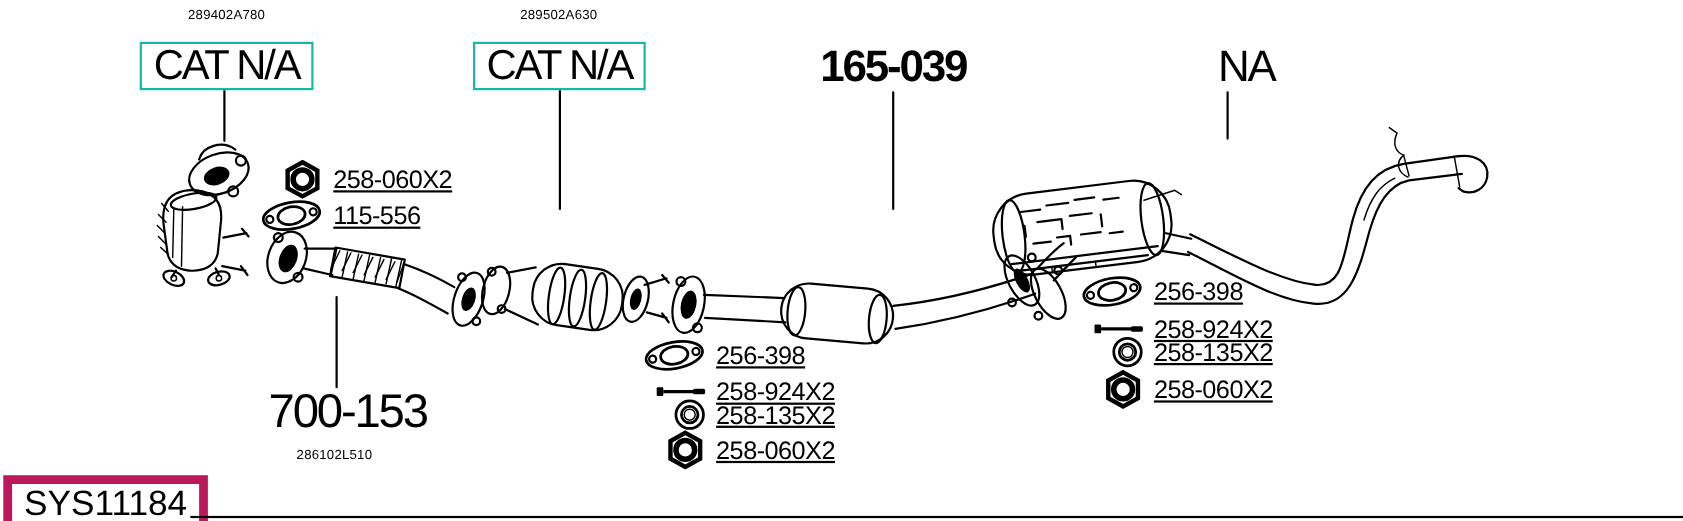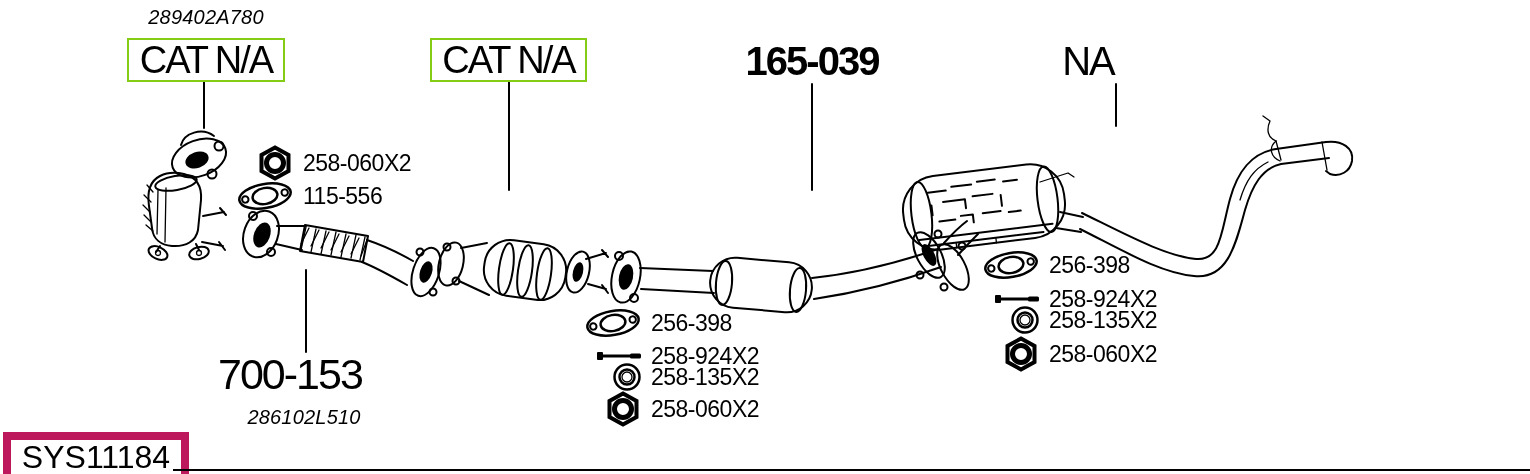--- a/index.html
+++ b/index.html
@@ -2,37 +2,37 @@
 <html><head>
 <meta charset="utf-8">
 <style>
   html,body { margin:0; padding:0; background:#fff; }
   .stage {
     position:relative; width:1530px; height:474px; background:#ffffff;
     font-family:"Liberation Sans", sans-serif; color:#000; overflow:hidden;
   }
   .artwork { position:absolute; left:0; top:0; }
   .ref {
-    position:absolute; font-size:20px; letter-spacing:0.2px;
-    text-align:center; width:140px; white-space:nowrap;font-style:italic;
+    position:absolute; font-size:12px; letter-spacing:0.2px;
+    text-align:center; width:140px; white-space:nowrap;
   }
   .part-big {
     position:absolute; font-size:40px; letter-spacing:-2px;
     text-align:center; width:170px; white-space:nowrap;
   }
   .part-huge {
     position:absolute; font-size:43px; letter-spacing:-2px;
-    text-align:left; width:170px; white-space:nowrap;
+    text-align:right; width:170px; white-space:nowrap;
   }
   .boxed {
-    position:absolute; border:2px solid #84cc16; background:#fff;
+    position:absolute; border:2px solid #14b8a6; background:#fff;
     display:flex; align-items:center; justify-content:center;
     font-size:38px; letter-spacing:-2px; white-space:nowrap;
   }
-  .hw-row { position:absolute; display:flex; align-items:center; height:36px; }
+  .hw-row { position:absolute; display:flex; align-items:center; height:36px;text-decoration:underline; }
   .hw-icon { width:58px; display:flex; justify-content:flex-end; align-items:center; margin-right:9px; flex:0 0 58px; }
   .hw-icon-sm { width:36px; display:flex; justify-content:flex-end; align-items:center; margin-right:10px; flex:0 0 36px; }
   .hw-label { font-size:23px; letter-spacing:-0.5px; white-space:nowrap; }
   .sys-box {
     position:absolute; left:3px; top:432px; width:170px; height:35px;
     border:8px solid #be185d; display:flex; align-items:center; justify-content:center;
     font-size:32px; letter-spacing:0;
   }
   .bottom-rule { position:absolute; left:173px; top:469px; width:1357px; height:2px; background:#000; }
   svg .ln { fill:none; stroke:#000; stroke-width:2; stroke-linecap:round; stroke-linejoin:round; }
@@ -149,25 +149,26 @@
       <path class="thin" d="M1270,121 L1263,116 M1270,121 C1266,130 1268,138 1276,141 C1268,148 1271,157 1280,161"></path>
       <g>
         <path class="thin" d="M1276,141 L1281,160"></path>
       </g>
     </g>
   </svg>
 
   <div class="ref" style="left:136px; top:6px;">289402A780</div>
   <div class="boxed" style="left:127px; top:38px; width:154px; height:40px;">CAT N/A</div>
 
+  <div class="ref" style="left:438px; top:6px;">289502A630</div>
   <div class="boxed" style="left:430px; top:38px; width:153px; height:40px;">CAT N/A</div>
 
   <div class="part-big" style="left:727px; top:39px;font-weight:bold;">165-039</div>
 
-  <div class="part-big" style="left:1003px; top:39px;">NA</div>
+  <div class="part-big" style="left:1048px; top:39px;">NA</div>
 
   <div class="part-huge" style="left:218px; top:350px;">700-153</div>
   <div class="ref" style="left:234px; top:406px;">286102L510</div>
 
   <div class="hw-row" style="left:236px; top:145px;">
     <span class="hw-icon">
       <svg width="38" height="36" viewBox="0 0 38 36">
         <polygon points="19,2.5 32.5,10 32.5,26 19,33.5 5.5,26 5.5,10" fill="#fff" stroke="#000" stroke-width="4"></polygon>
         <circle cx="19" cy="18" r="8.5" fill="none" stroke="#000" stroke-width="5"></circle>
       </svg>

